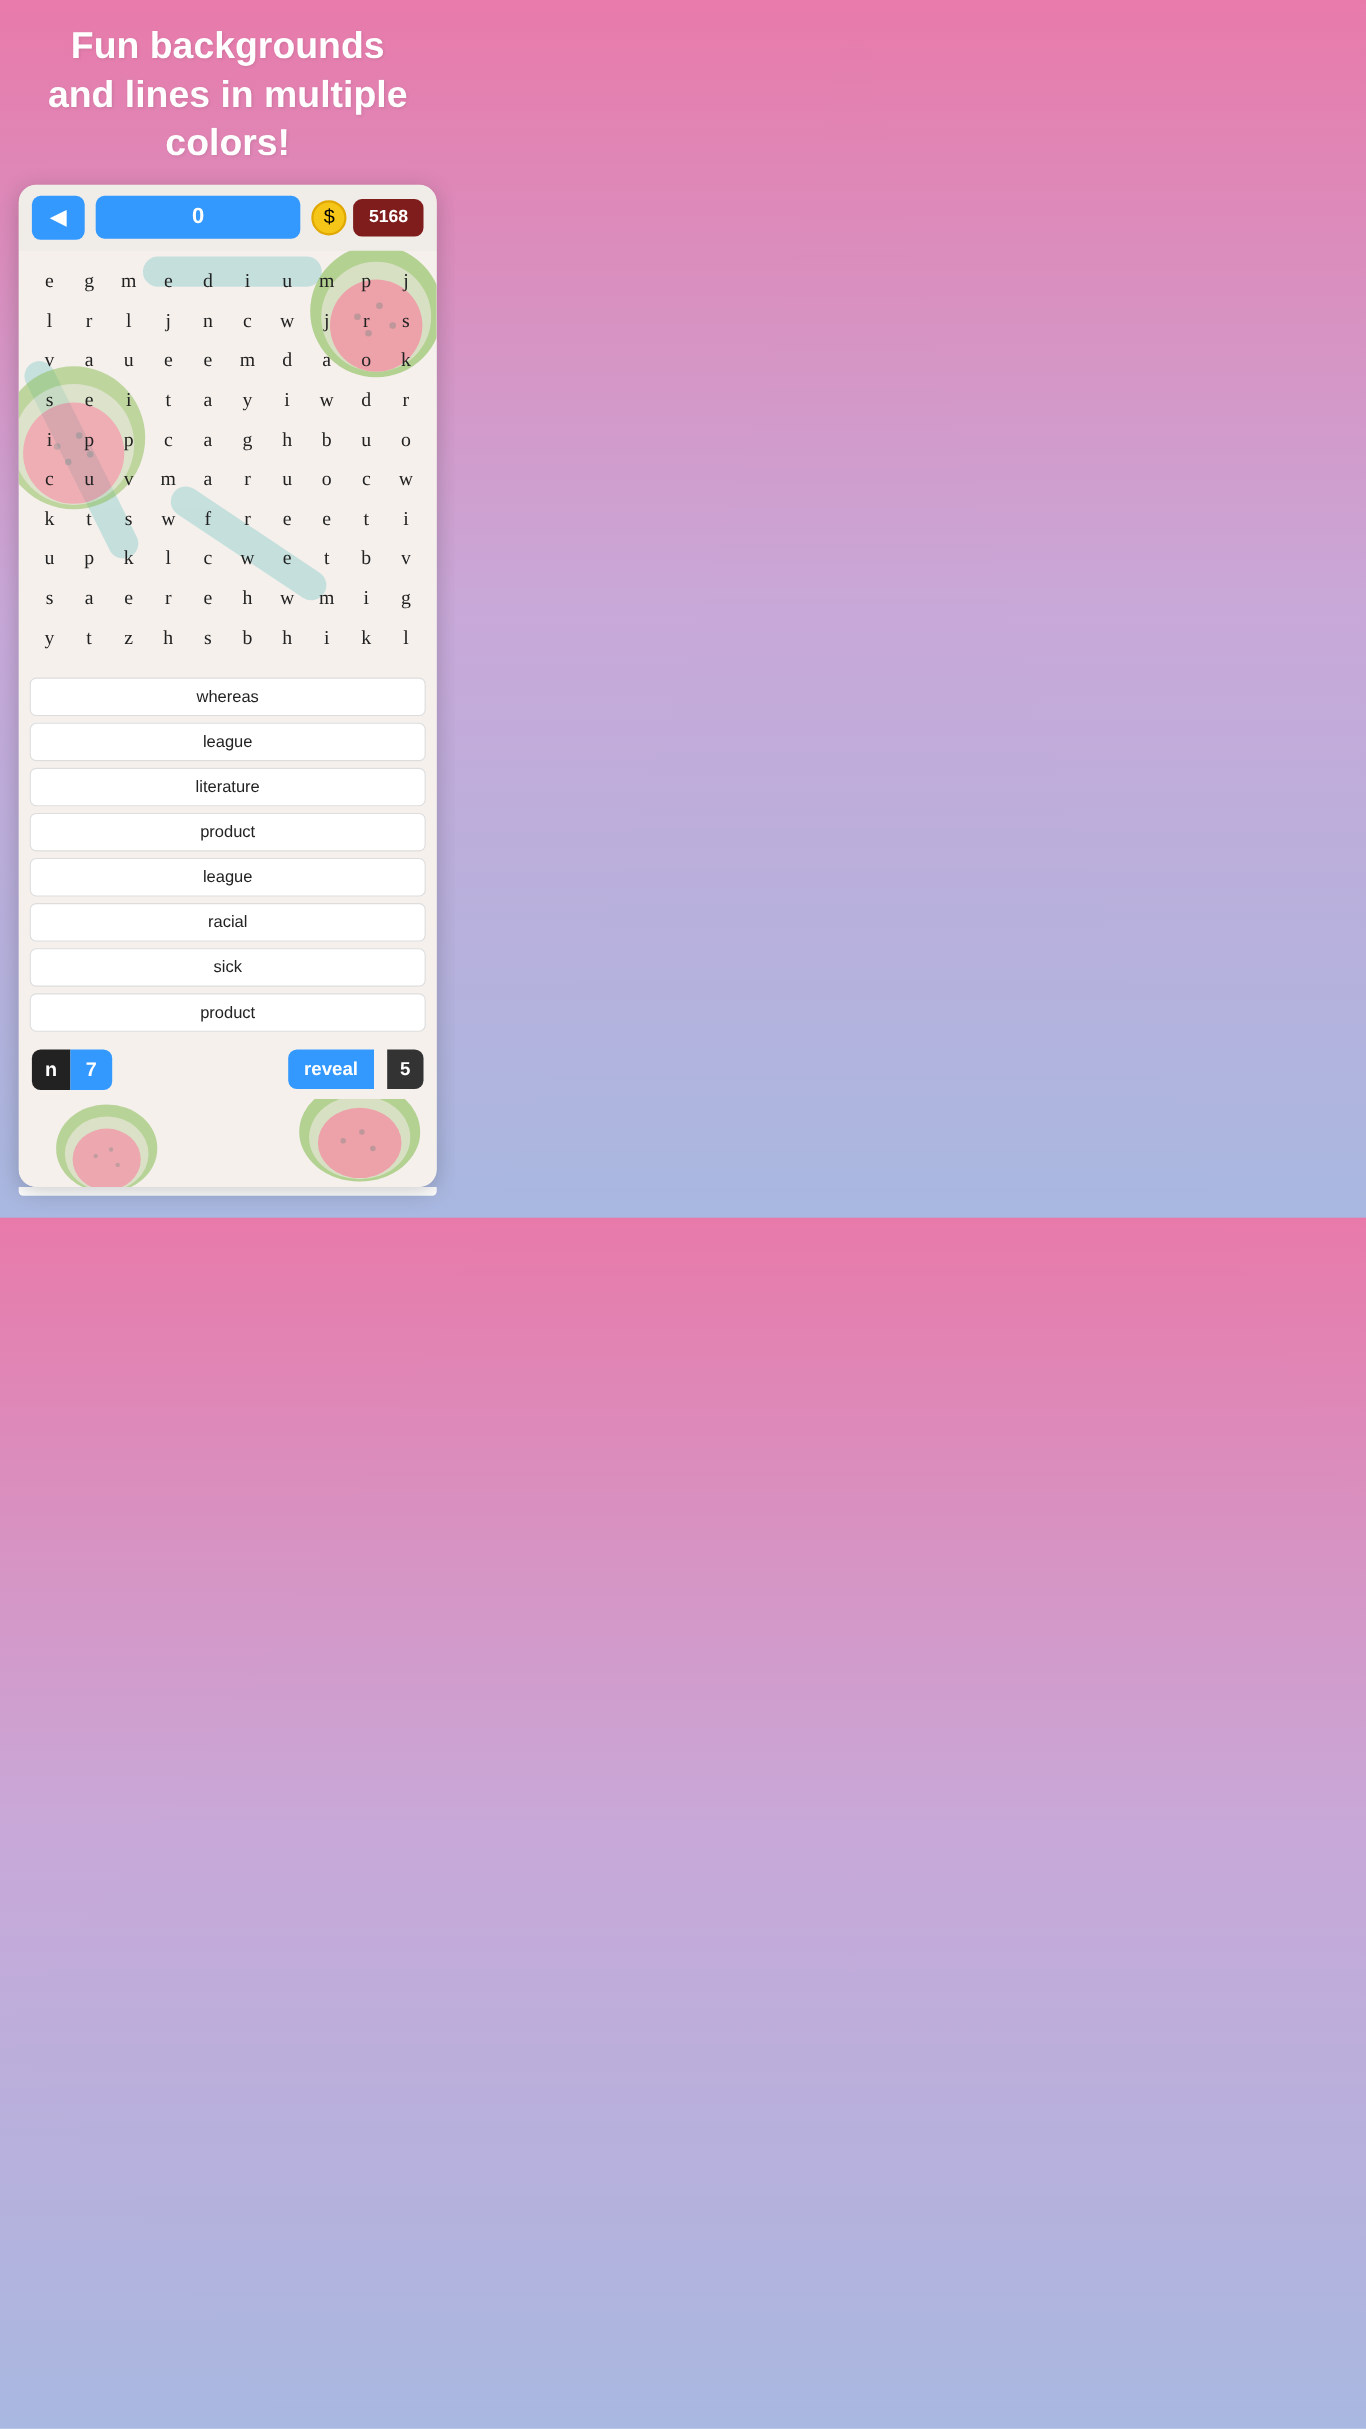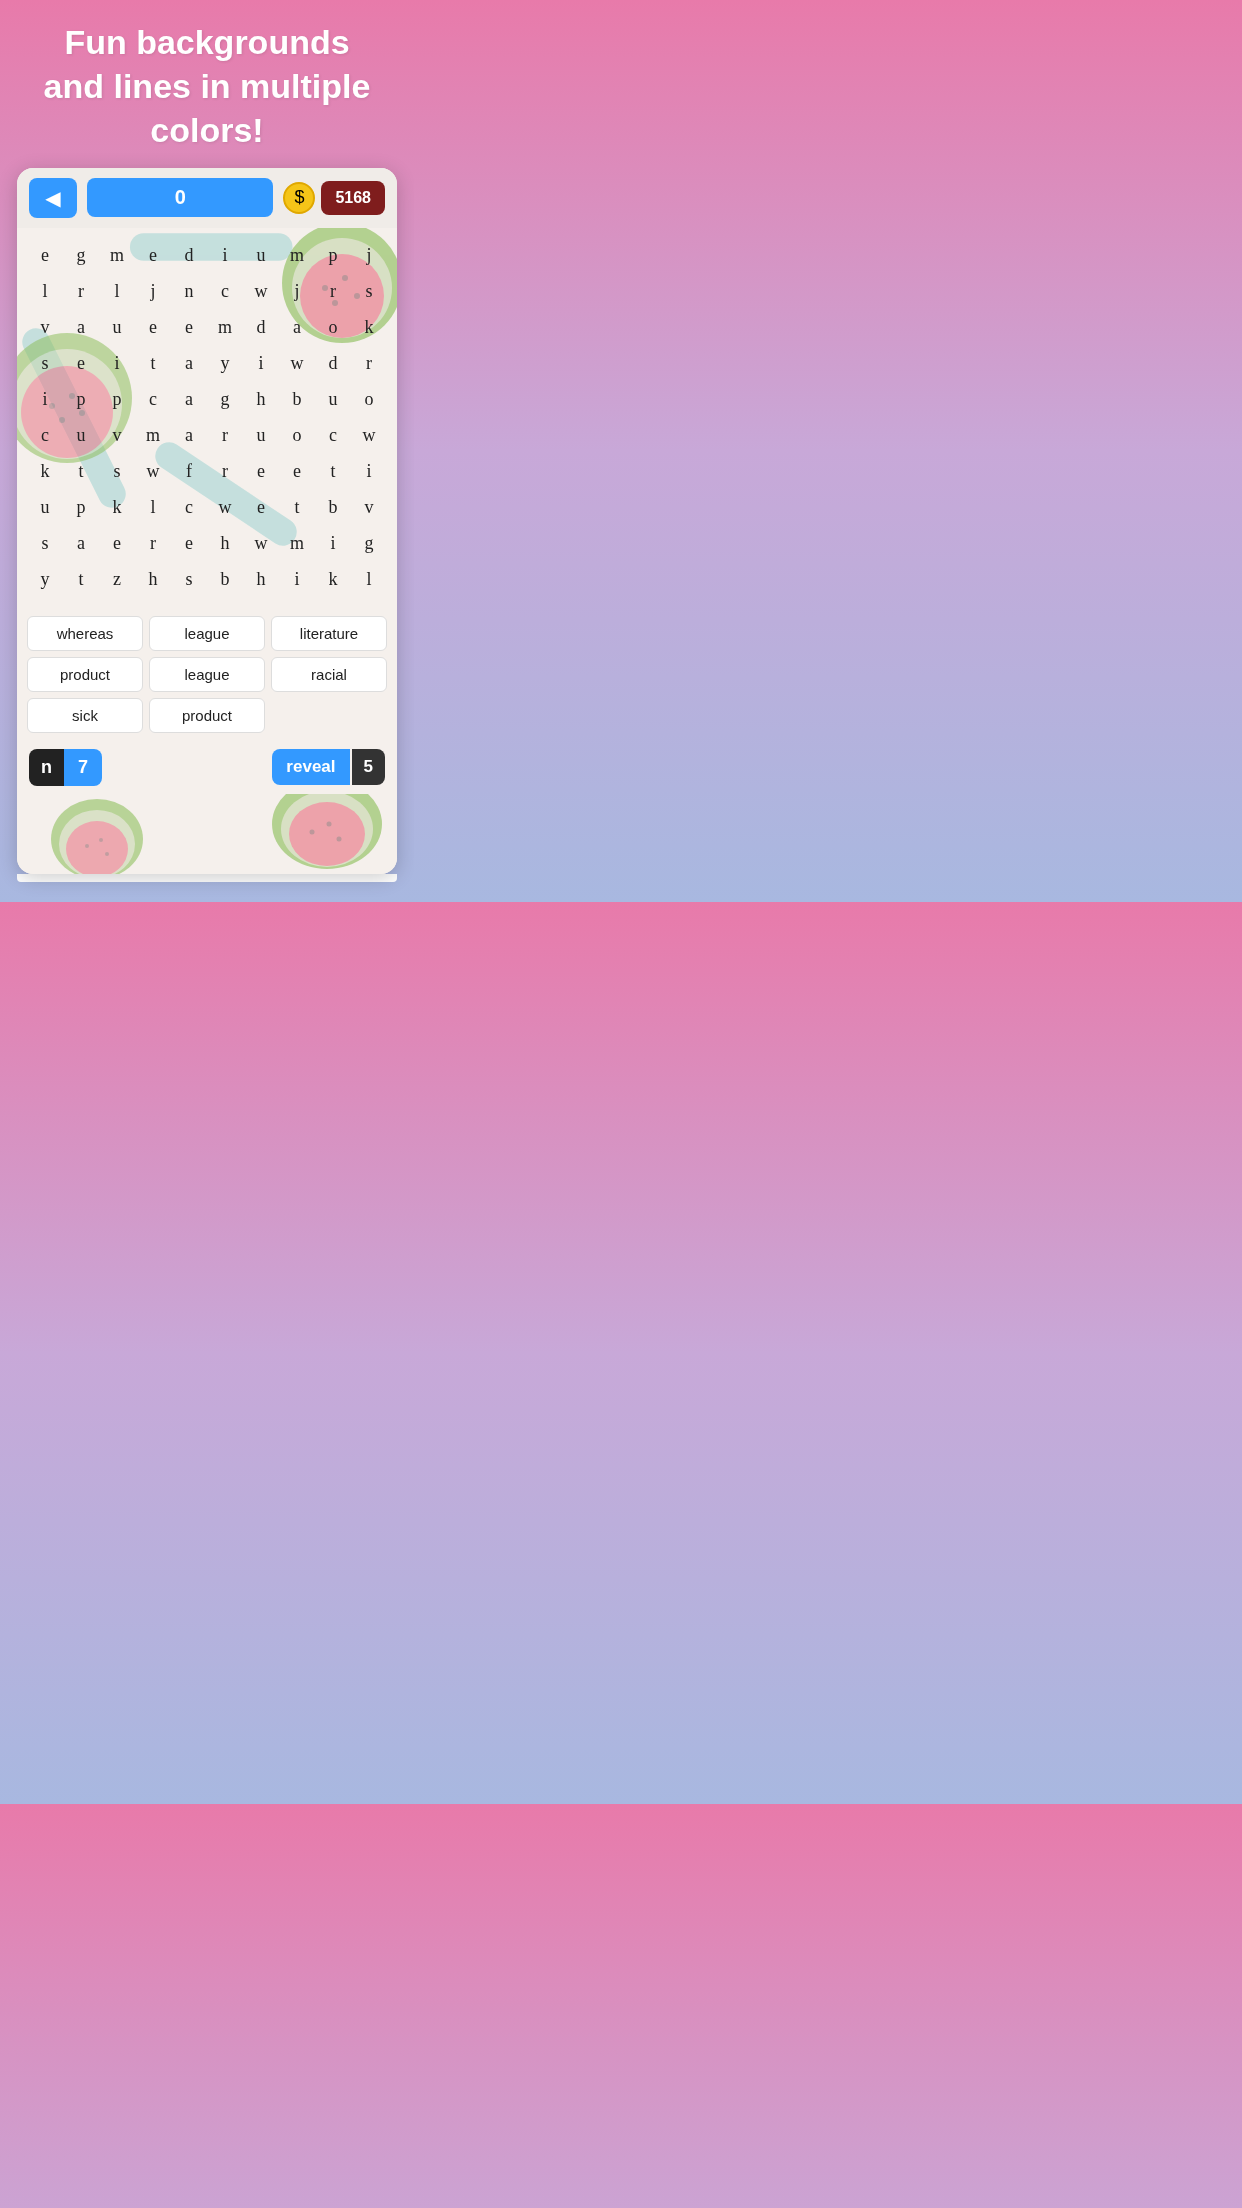--- a/index.html
+++ b/index.html
@@ -129,21 +129,21 @@
       font-size: 18px;
       font-weight: 400;
       color: #222;
       font-family: Georgia, serif;
     }
 
     .word-list {
       background: #f5f0ec;
       padding: 8px 10px;
       display: grid;
-      grid-template-columns: repeat(3, 1fr);
+      grid-template-columns: repeat(1, 1fr);
       gap: 6px;
     }
 
     .word-item {
       background: white;
       border: 1.5px solid #ddd;
       border-radius: 6px;
       padding: 8px 4px;
       text-align: center;
       font-size: 15px;
@@ -179,21 +179,21 @@
       color: white;
       font-size: 18px;
       font-weight: bold;
       padding: 8px 14px;
       border-radius: 0 8px 8px 0;
     }
 
     .reveal-box {
       display: flex;
       align-items: center;
-      gap: 2px;
+      gap: 12px;
     }
 
     .reveal-btn {
       background: #3399ff;
       color: white;
       font-size: 17px;
       font-weight: bold;
       padding: 8px 14px;
       border-radius: 8px 0 0 8px;
       border: none;

